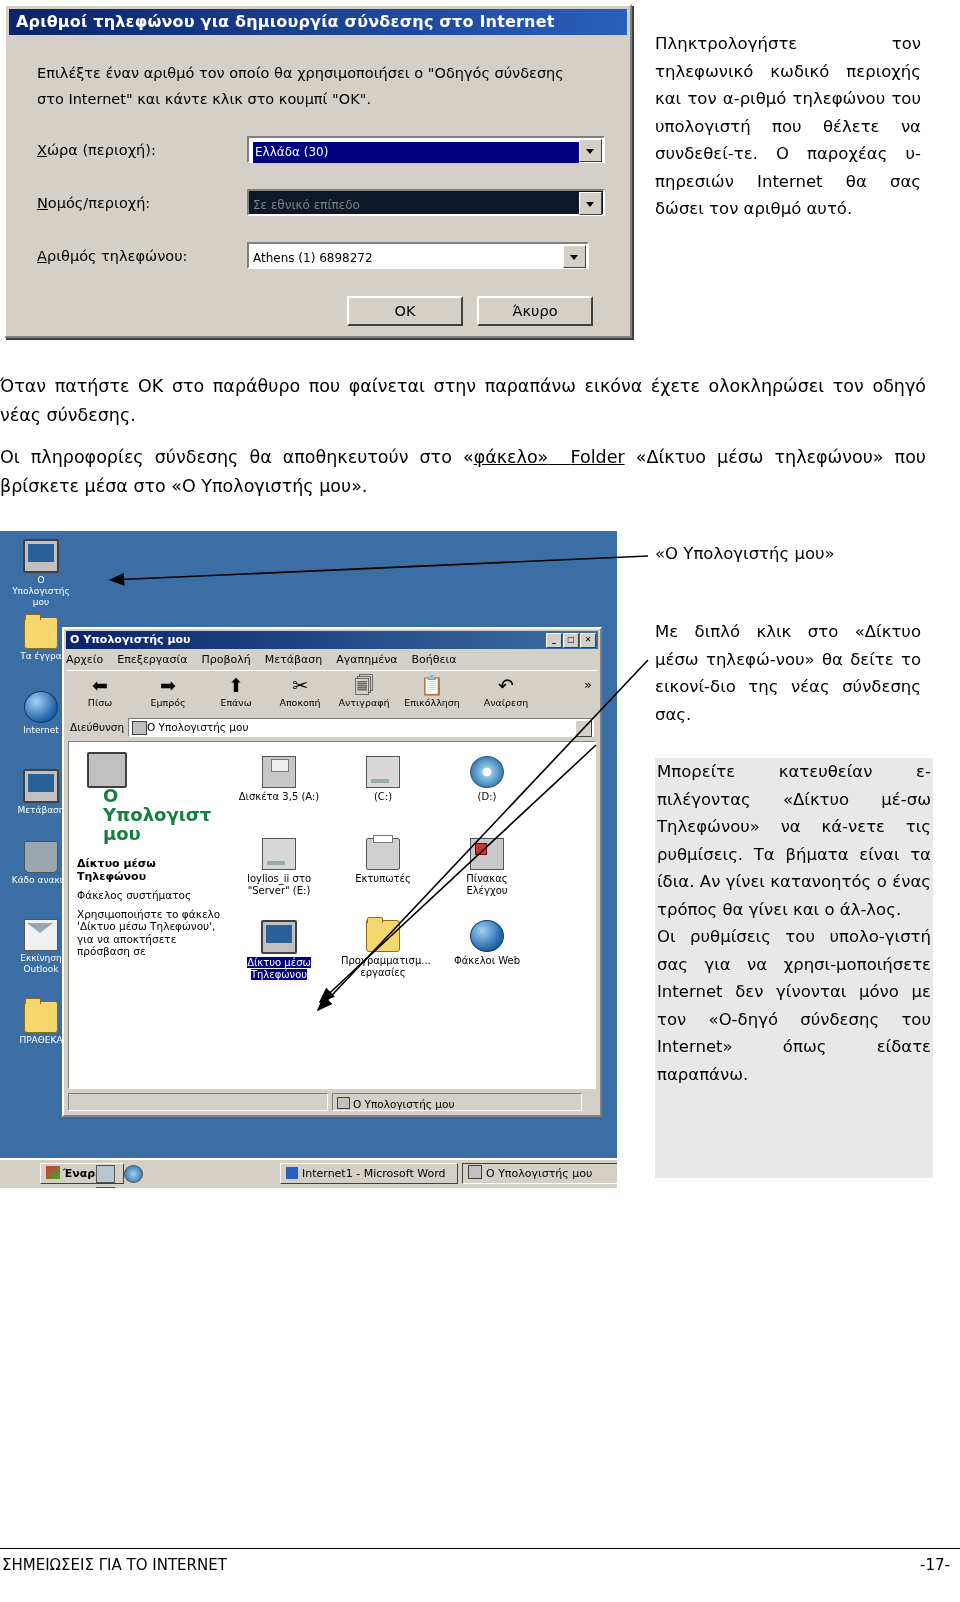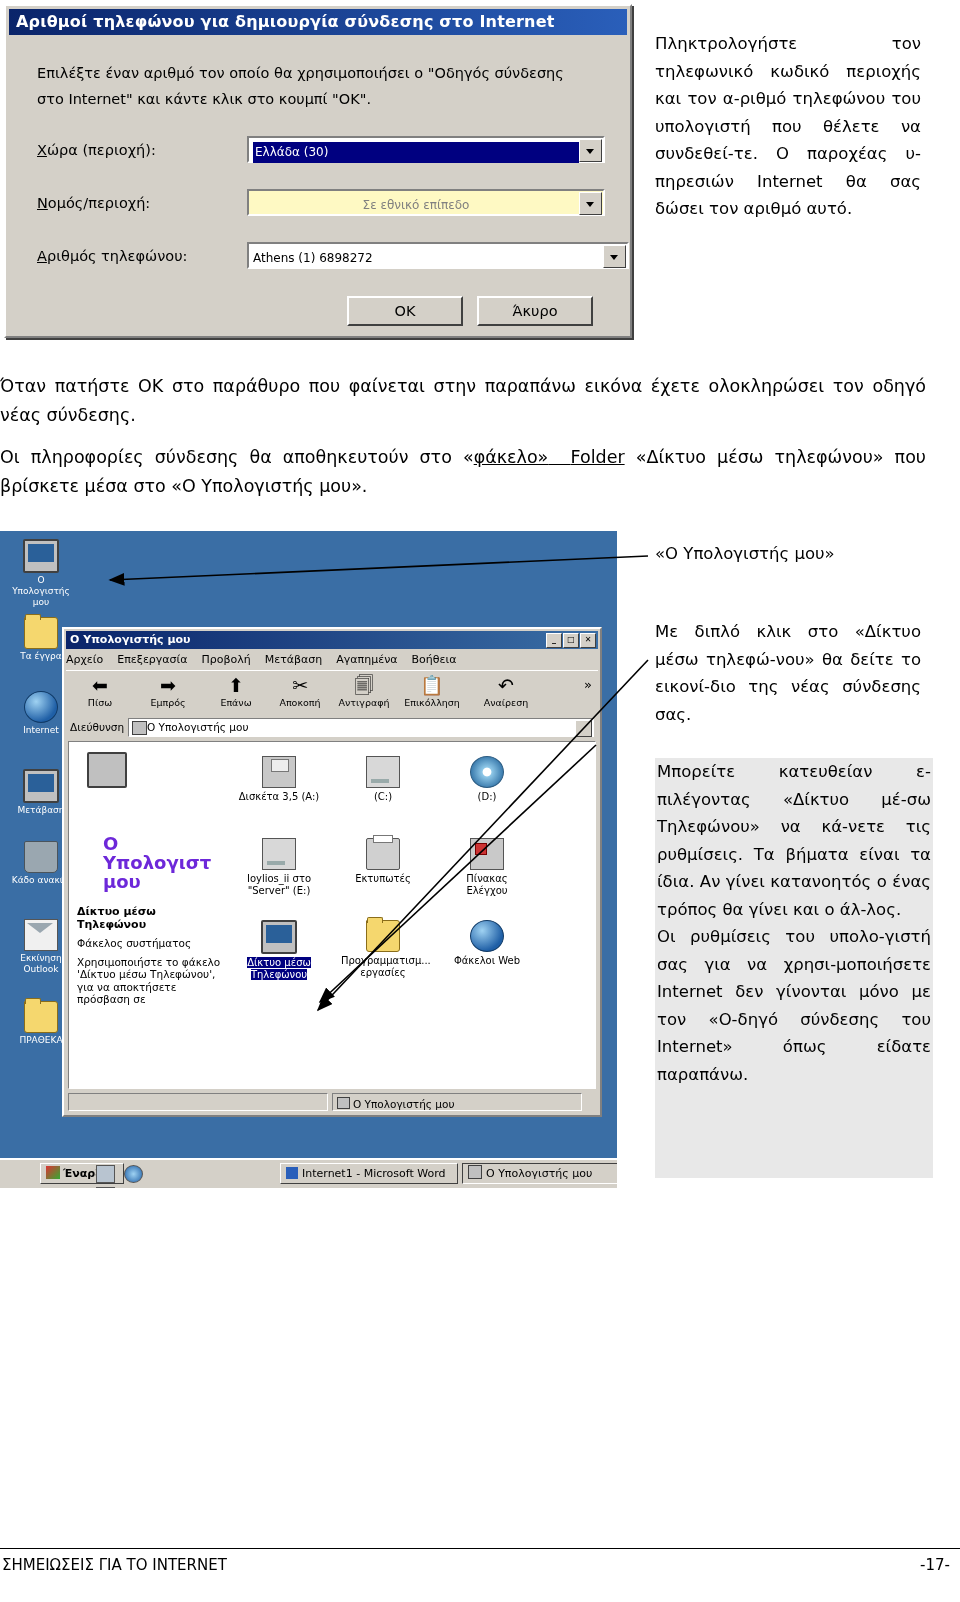--- a/index.html
+++ b/index.html
@@ -88,21 +88,21 @@
     font-size: 12px;
     white-space: nowrap;
     overflow: hidden;
   }
   .combo.sel .txt {
     background: #000080;
     color: #fff;
     padding-left: 2px;
   }
   .combo.dis .txt { color: #808080; }
-  .combo.dis { background: #fef9c3; text-align: center; }
+  .combo.dis { background: #0f172a; }
   .combo .arrow {
     position: absolute;
     right: 1px; top: 1px;
     width: 21px; height: 21px;
     background: #d4d0c8;
     border-top: 1px solid #ffffff;
     border-left: 1px solid #ffffff;
     border-right: 1px solid #404040;
     border-bottom: 1px solid #404040;
   }
@@ -324,24 +324,23 @@
   }
   .ex-left {
     position: absolute;
     left: 0; top: 0; width: 160px; bottom: 0;
     background: #fff;
     overflow: hidden;
   }
   .ex-left .hdr {
     font-size: 18px;
     font-weight: bold;
-    color: #6d28d9;
+    color: #15803d;
     line-height: 19px;
     padding: 44px 0 0 34px;
-    margin-top: 48px;
   }
   .ex-left .sub {
     font-size: 11px;
     font-weight: bold;
     padding: 14px 6px 0 8px;
     line-height: 13px;
   }
   .ex-left .desc {
     font-size: 10.5px;
     padding: 6px 6px 0 8px;
@@ -486,21 +485,21 @@
         <div class="arrow"></div>
       </div>
 
       <div class="fld-label" style="left:28px; top:157px;"><u>Ν</u>ομός/περιοχή:</div>
       <div class="combo dis" style="left:238px; top:151px; width:358px;">
         <div class="txt">Σε εθνικό επίπεδο</div>
         <div class="arrow"></div>
       </div>
 
       <div class="fld-label" style="left:28px; top:210px;"><u>Α</u>ριθμός τηλεφώνου:</div>
-      <div class="combo" style="left:238px; top:204px; width:382px;">
+      <div class="combo" style="left:238px; top:204px; width:342px;">
         <div class="txt">Athens (1) 6898272</div>
         <div class="arrow"></div>
       </div>
 
       <div class="btn95" style="left:338px; top:258px; width:116px;">OK</div>
       <div class="btn95" style="left:468px; top:258px; width:116px;">Άκυρο</div>
     </div>
   </div>
 </div>
 

